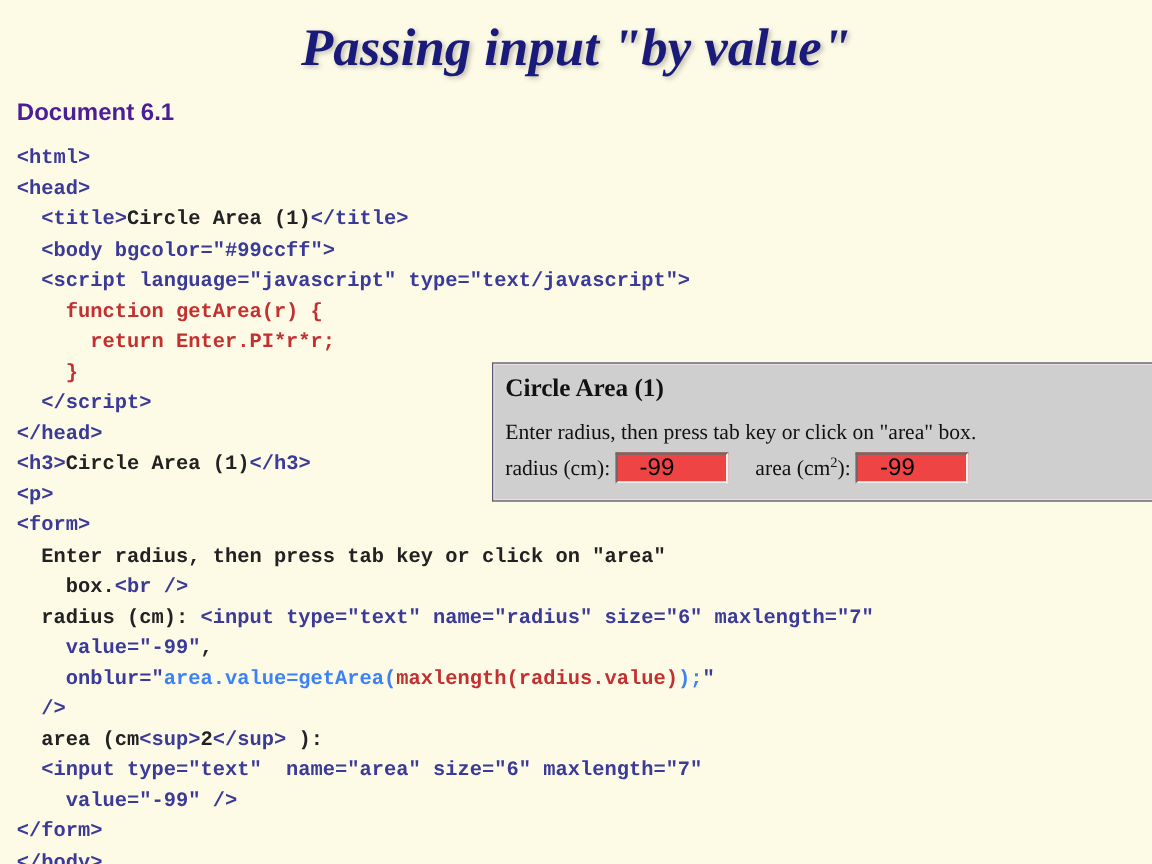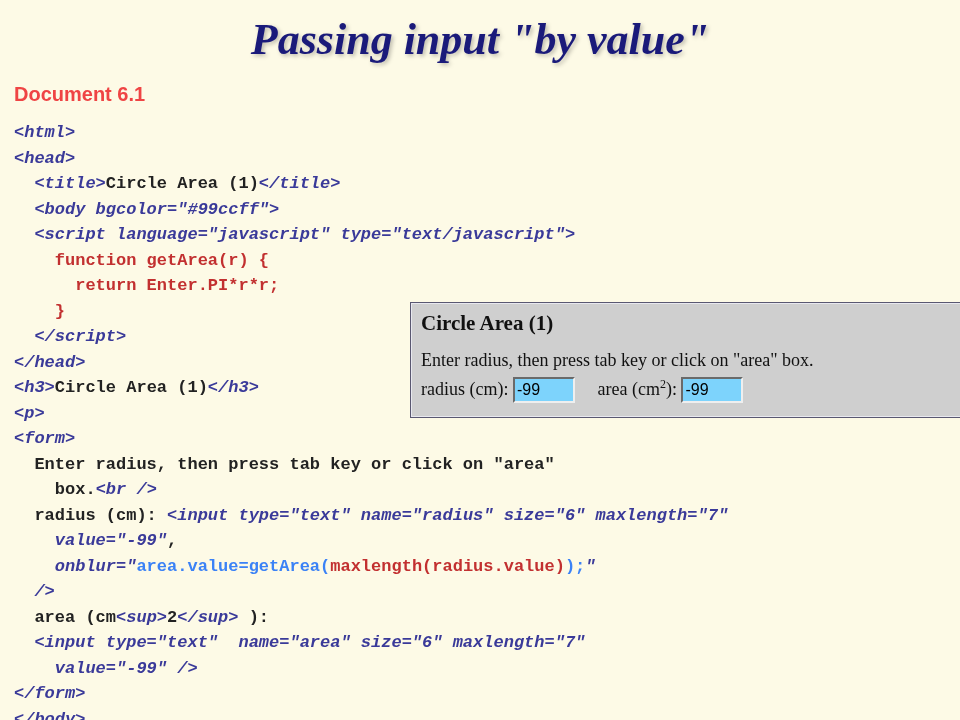--- a/index.html
+++ b/index.html
@@ -24,36 +24,36 @@
     font-weight: bold;
     color: #1a1a7a;
     text-shadow: 2px 2px 4px rgba(0,0,0,0.25);
     margin: 14px 0 18px 0;
     font-family: Georgia, serif;
   }
   .doc-label {
     font-family: Verdana, Arial, sans-serif;
     font-weight: bold;
     font-size: 20px;
-    color: #ef4444;
+    color: #4c1d95;
     margin-left: 14px;
   }
   .code {
     font-family: "Courier New", monospace;
     font-size: 17px;
     font-weight: bold;
     line-height: 1.5;
     color: #3a3a99;
     margin: 14px 14px 0 14px;
     white-space: pre;
   }
   .c-black { color: #222; }
   .c-red   { color: #c23030; }
   .c-green { color: #3b82f6; }
-  .c-blue  { color: #3a3a99; font-style: italic; }
+  .c-blue  { color: #3a3a99; }
 
   
   .preview {
     position: absolute;
     top: 288px;
     left: 410px;
     width: 546px;
     background: #cfcfcf;
     border: 1px solid #5a5871;
     box-shadow: 0 0 0 1px #e8e8ef inset;
@@ -70,27 +70,27 @@
     font-size: 18px;
     margin-bottom: 6px;
   }
   .preview .row {
     font-size: 18px;
   }
   .preview input {
     width: 54px;
     height: 22px;
     font-family: Arial, sans-serif;
-    font-size: 16px;
-    padding: 0 2px;
+    font-size: 20px;
+    padding: 0 18px;
     border-top: 2px solid #6a6a6a;
     border-left: 2px solid #6a6a6a;
     border-right: 2px solid #efefef;
     border-bottom: 2px solid #efefef;
-    background: #7dd3fc;
+    background: #ef4444;
     vertical-align: baseline;
   }
   .sup { font-size: 12px; vertical-align: super; }
 </style>
 </head>
 <body>
 
 <div class="slide">
 
   <div class="title">Passing input "by value"</div>

